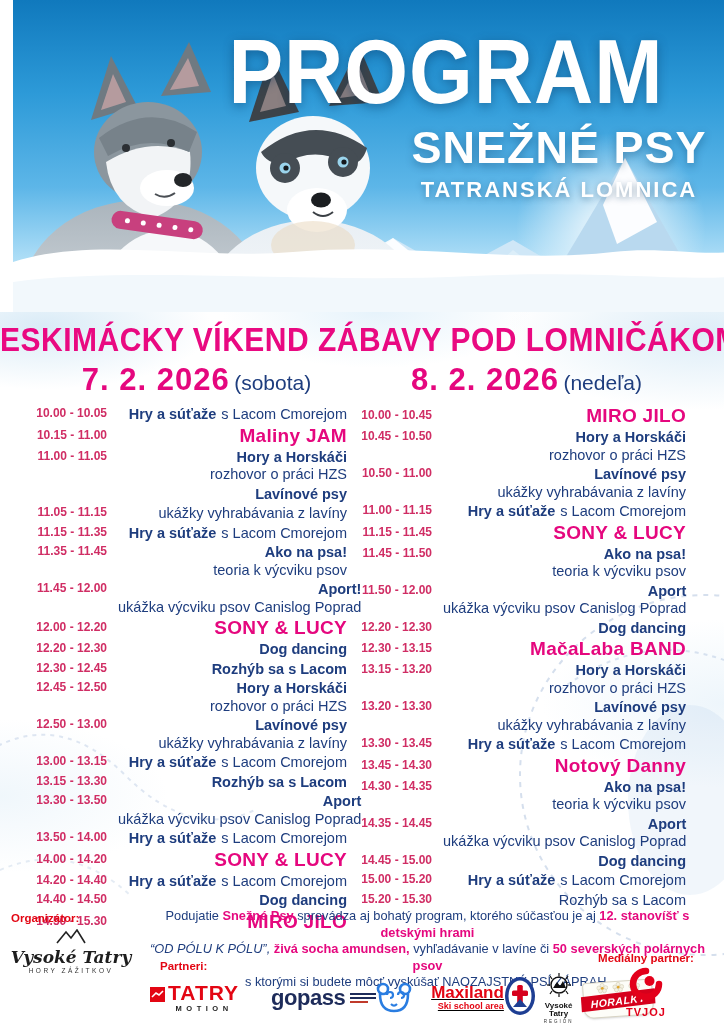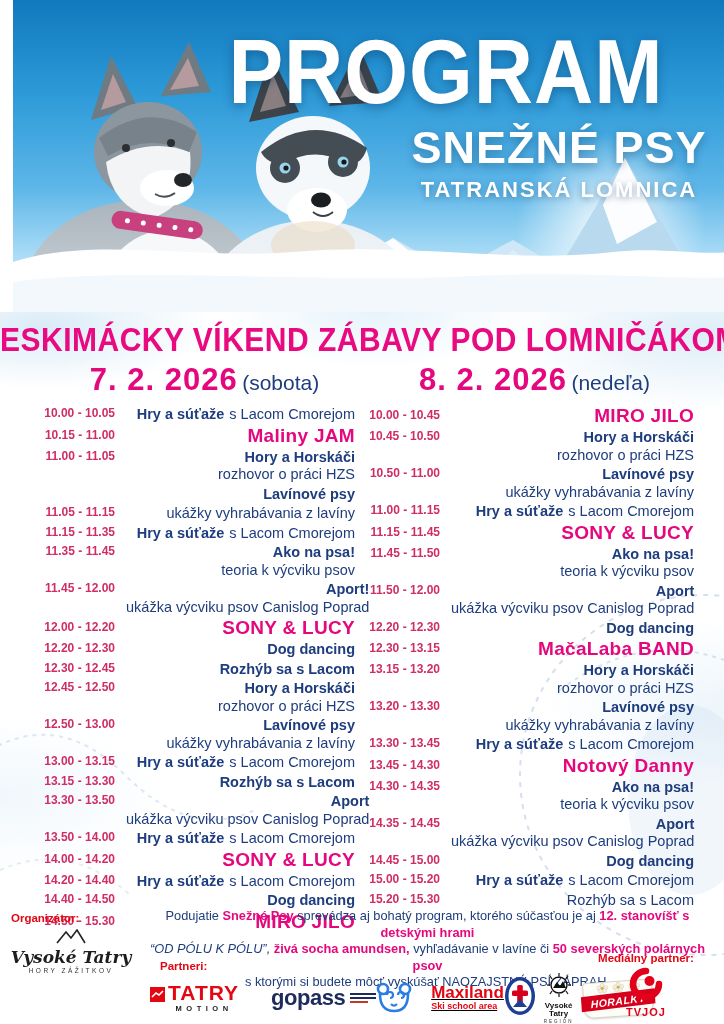--- a/index.html
+++ b/index.html
@@ -28,21 +28,21 @@
     font-size:45px;font-weight:bold;color:#ffffff;letter-spacing:1px;
     text-shadow:0 3px 8px rgba(8,54,96,.4);white-space:nowrap;}
   .t-loc{position:absolute;left:376px;right:8px;top:177px;text-align:center;
     font-size:22px;font-weight:bold;color:#ffffff;letter-spacing:2px;
     text-shadow:0 2px 6px rgba(8,54,96,.4);white-space:nowrap;}
   
   .banner{position:absolute;left:0;top:321px;width:724px;text-align:center;z-index:2;
     font-size:30px;font-weight:bold;color:#e90981;letter-spacing:.5px;
     transform:scaleY(1.12);transform-origin:top center;white-space:nowrap;}
   
-  .schedule{position:absolute;left:30px;top:362px;width:664px;display:flex;z-index:1;}
+  .schedule{position:absolute;left:22px;top:362px;width:664px;display:flex;z-index:1;}
   .day-col{position:relative;}
   .day-col.c1{width:325px;}
   .day-col.c2{width:339px;}
   .day-head{text-align:center;white-space:nowrap;margin-bottom:7px;}
   .c1 .day-head{padding-left:24px;}
   .c2 .day-head{padding-left:20px;}
   .day-date{font-size:31px;font-weight:bold;color:#e5077e;letter-spacing:1px;}
   .day-label{font-size:21px;color:#1e3d7e;font-weight:normal;}
   .ev-row{display:flex;margin:0 0 1px 0;}
   .ev-time{flex:0 0 96px;width:96px;text-align:right;padding-right:11px;box-sizing:border-box;
@@ -81,21 +81,21 @@
   .tm-sq{width:15px;height:15px;background:#e30613;position:relative;}
   .tm-name{font-size:21px;font-weight:bold;color:#e30613;letter-spacing:1px;line-height:18px;}
   .tm-sub{font-size:7.5px;letter-spacing:4.5px;color:#222;margin-top:2px;margin-left:19px;font-weight:bold;}
   .gp{display:flex;align-items:center;gap:5px;}
   .gp-name{font-size:22px;font-weight:bold;color:#1d2b5a;letter-spacing:-.5px;margin-left:32px;}
   .gp-tag{display:flex;flex-direction:column;gap:2px;}
   .gp-tag i{display:block;width:26px;height:2px;background:#1d2b5a;}
   .gp-tag i.r{background:#c03a2b;width:18px;}
   .mx{display:flex;align-items:center;gap:19px;text-decoration:underline;}
   .mx-name{font-size:17px;font-weight:bold;color:#e30613;line-height:16px;text-align:left;}
-  .mx-sub{font-size:9px;font-weight:bold;color:#e30613;text-align:left;}
+  .mx-sub{font-size:9px;font-weight:bold;color:#e30613;text-align:right;}
   .vtr-name{font-size:8px;font-weight:bold;color:#111;line-height:8px;}
   .vtr-sub{font-size:4.5px;letter-spacing:2px;color:#333;margin-top:1px;}
   .hor{position:relative;width:74px;height:42px;transform:rotate(-4deg);}
   .hor-shield{position:absolute;left:2px;top:4px;width:68px;height:34px;background:#fdfdf8;
     border:1px solid #d8d4c4;border-radius:4px 4px 10px 10px;box-shadow:0 1px 2px rgba(0,0,0,.15);}
   .hor-band{position:absolute;left:0px;top:16px;width:74px;height:15px;background:#d6001c;
     transform:skewY(-3deg);display:flex;align-items:center;justify-content:center;}
   .hor-name{font-size:10.5px;font-weight:bold;font-style:italic;color:#ffffff;letter-spacing:.5px;}
   .hor-flowers{position:absolute;left:16px;top:5px;display:flex;gap:4px;}
   .media{position:absolute;right:4px;top:952px;width:148px;text-align:center;z-index:1;}

